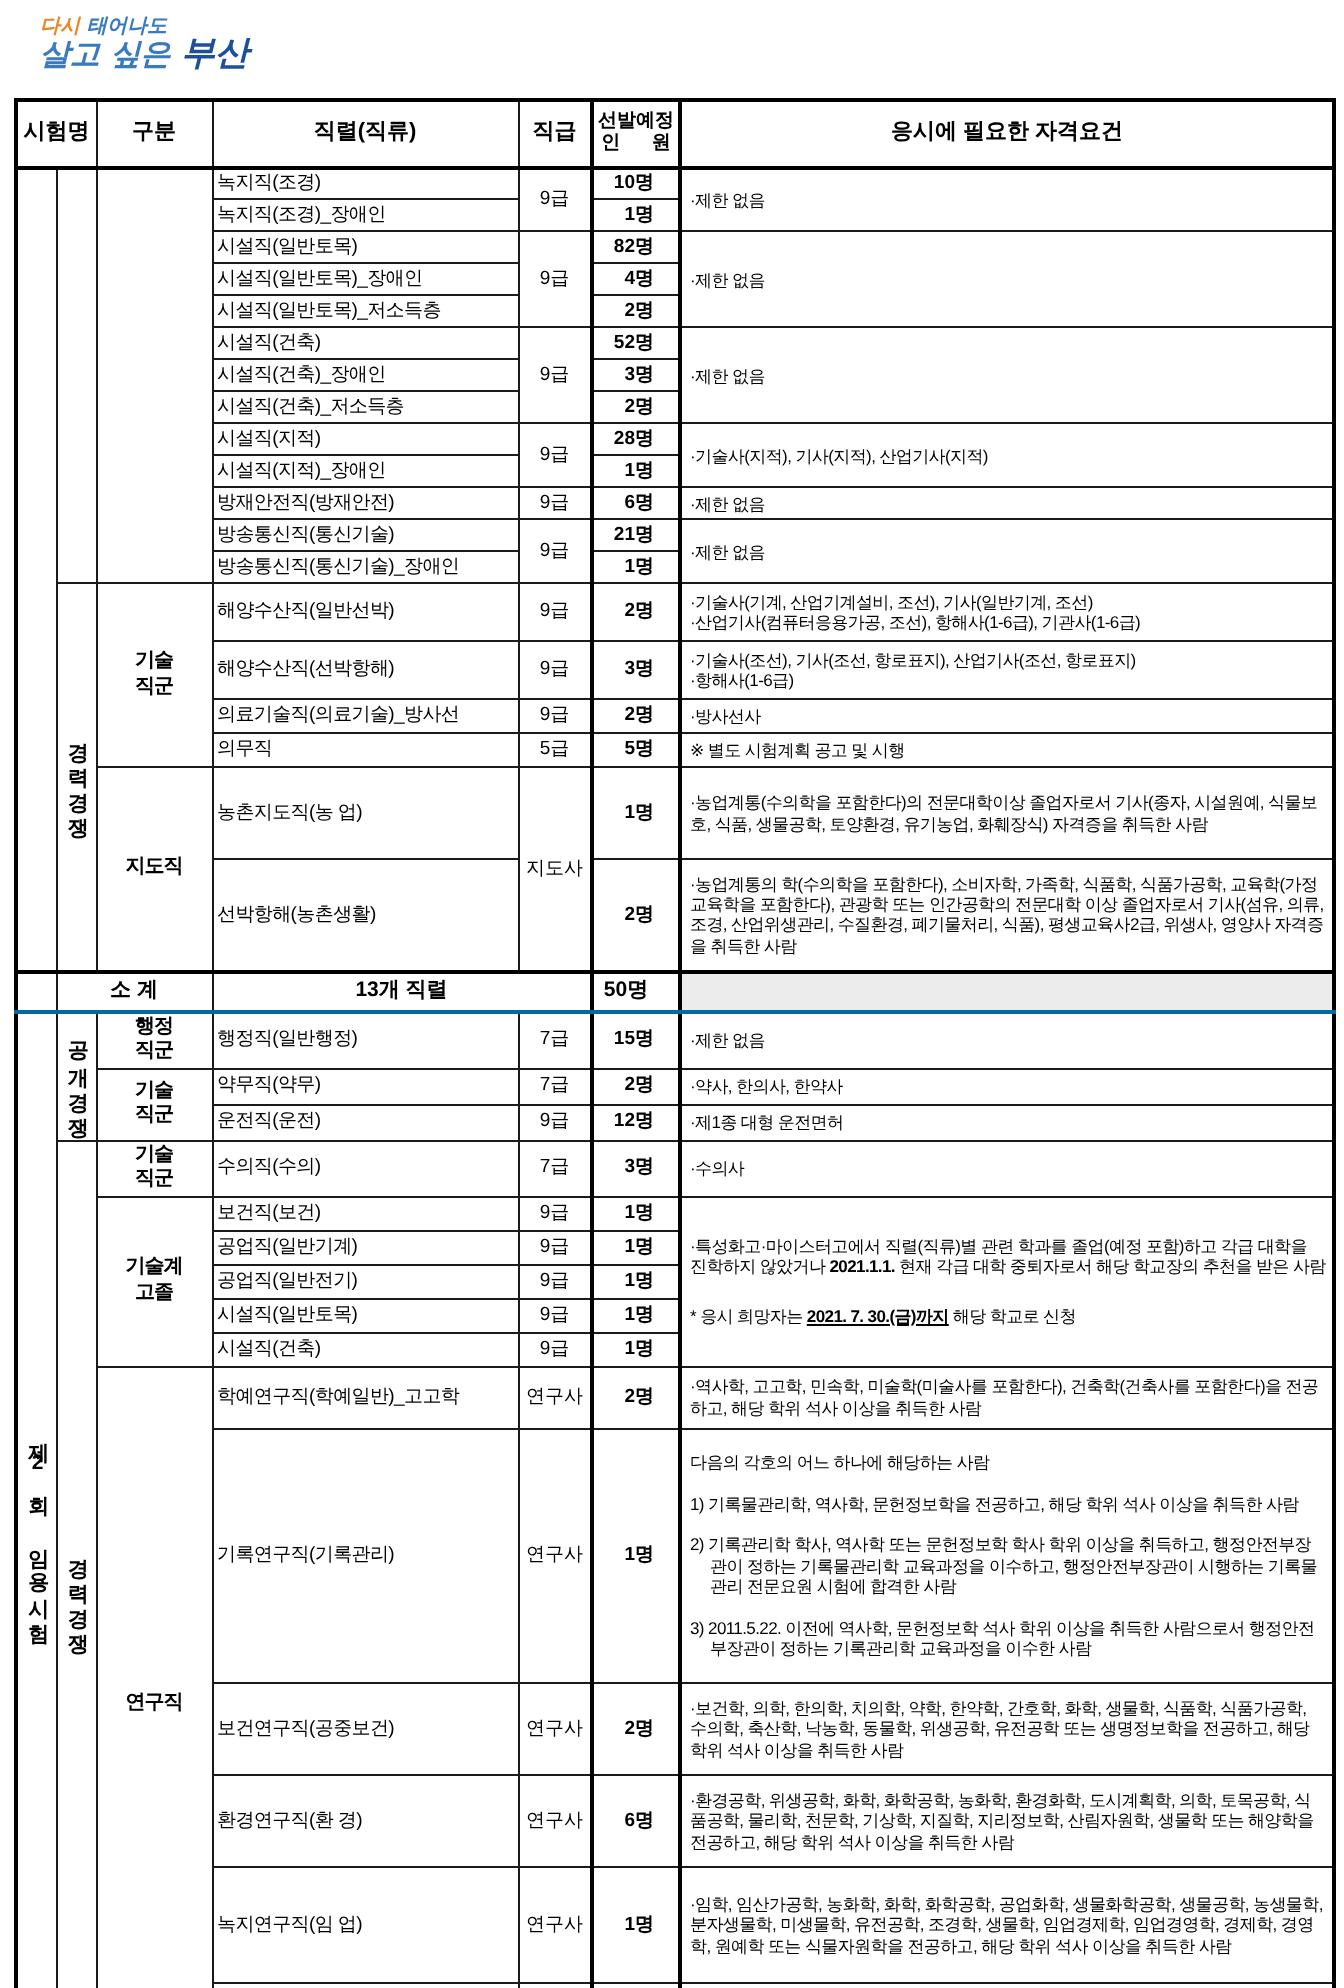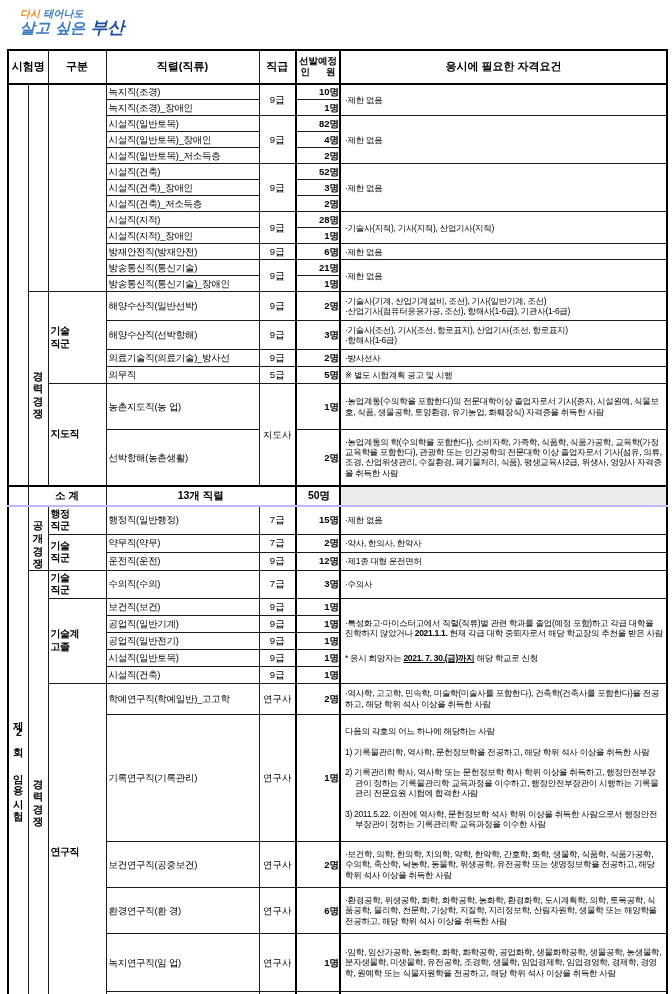--- a/index.html
+++ b/index.html
@@ -15,28 +15,28 @@
   .c-navy{color:#1d4f9c;font-size:17px;margin-top:24px;}
   
   table{border-collapse:collapse;table-layout:fixed;width:659px;border:2px solid #000;}
   td{border:1px solid #1a1a1a;padding:1px 2px;vertical-align:middle;font-size:9.5px;
      line-height:1.25;overflow:hidden;word-break:break-all;}
   tr.hd td{font-weight:bold;text-align:center;font-size:11px;border-bottom:2px solid #000;background:#fff;}
   tr.hd .q1{font-size:9.5px;line-height:1.1;}
   tr.hd .q2{font-size:9.5px;line-height:1.1;white-space:pre;}
   .ser{text-align:left;padding-left:2px;letter-spacing:-0.3px;}
   .grd{text-align:center;}
-  .qta{text-align:right;font-weight:bold;padding-right:0;
+  .qta{text-align:right;font-weight:bold;padding-right:12px;
        border-left:2px solid #000;border-right:2px solid #000;}
   .req{font-size:8.5px;padding:1px 3px 1px 4px;white-space:pre-line;letter-spacing:-0.3px;line-height:1.22;}
-  .grp{font-weight:bold;white-space:pre-line;font-size:10px;letter-spacing:-0.5px;}
+  .grp{font-weight:bold;text-align:center;white-space:pre-line;font-size:10px;letter-spacing:-0.5px;}
   .vert{text-align:center;}
   .vert .vt{writing-mode:vertical-rl;text-orientation:upright;margin:0 auto;
             letter-spacing:2px;font-weight:bold;font-size:10.5px;white-space:pre;}
-  tr.sub td{border-top:2px solid #000;border-bottom:2px solid #c4b5fd;font-weight:bold;text-align:center;font-size:10.5px;}
+  tr.sub td{border-top:2px solid #000;border-bottom:2px solid #0369a1;font-weight:bold;text-align:center;font-size:10.5px;}
   tr.sub td.gray{background:#ececec;}
   .b{font-weight:bold;}
   .u{font-weight:bold;text-decoration:underline;margin-top:20px;}
   .note{margin-top:4px;}
   .item{padding-left:10px;text-indent:-10px;white-space:normal;}
   .rtitle{white-space:normal;}
 </style>
 </head>
 <body>
 

